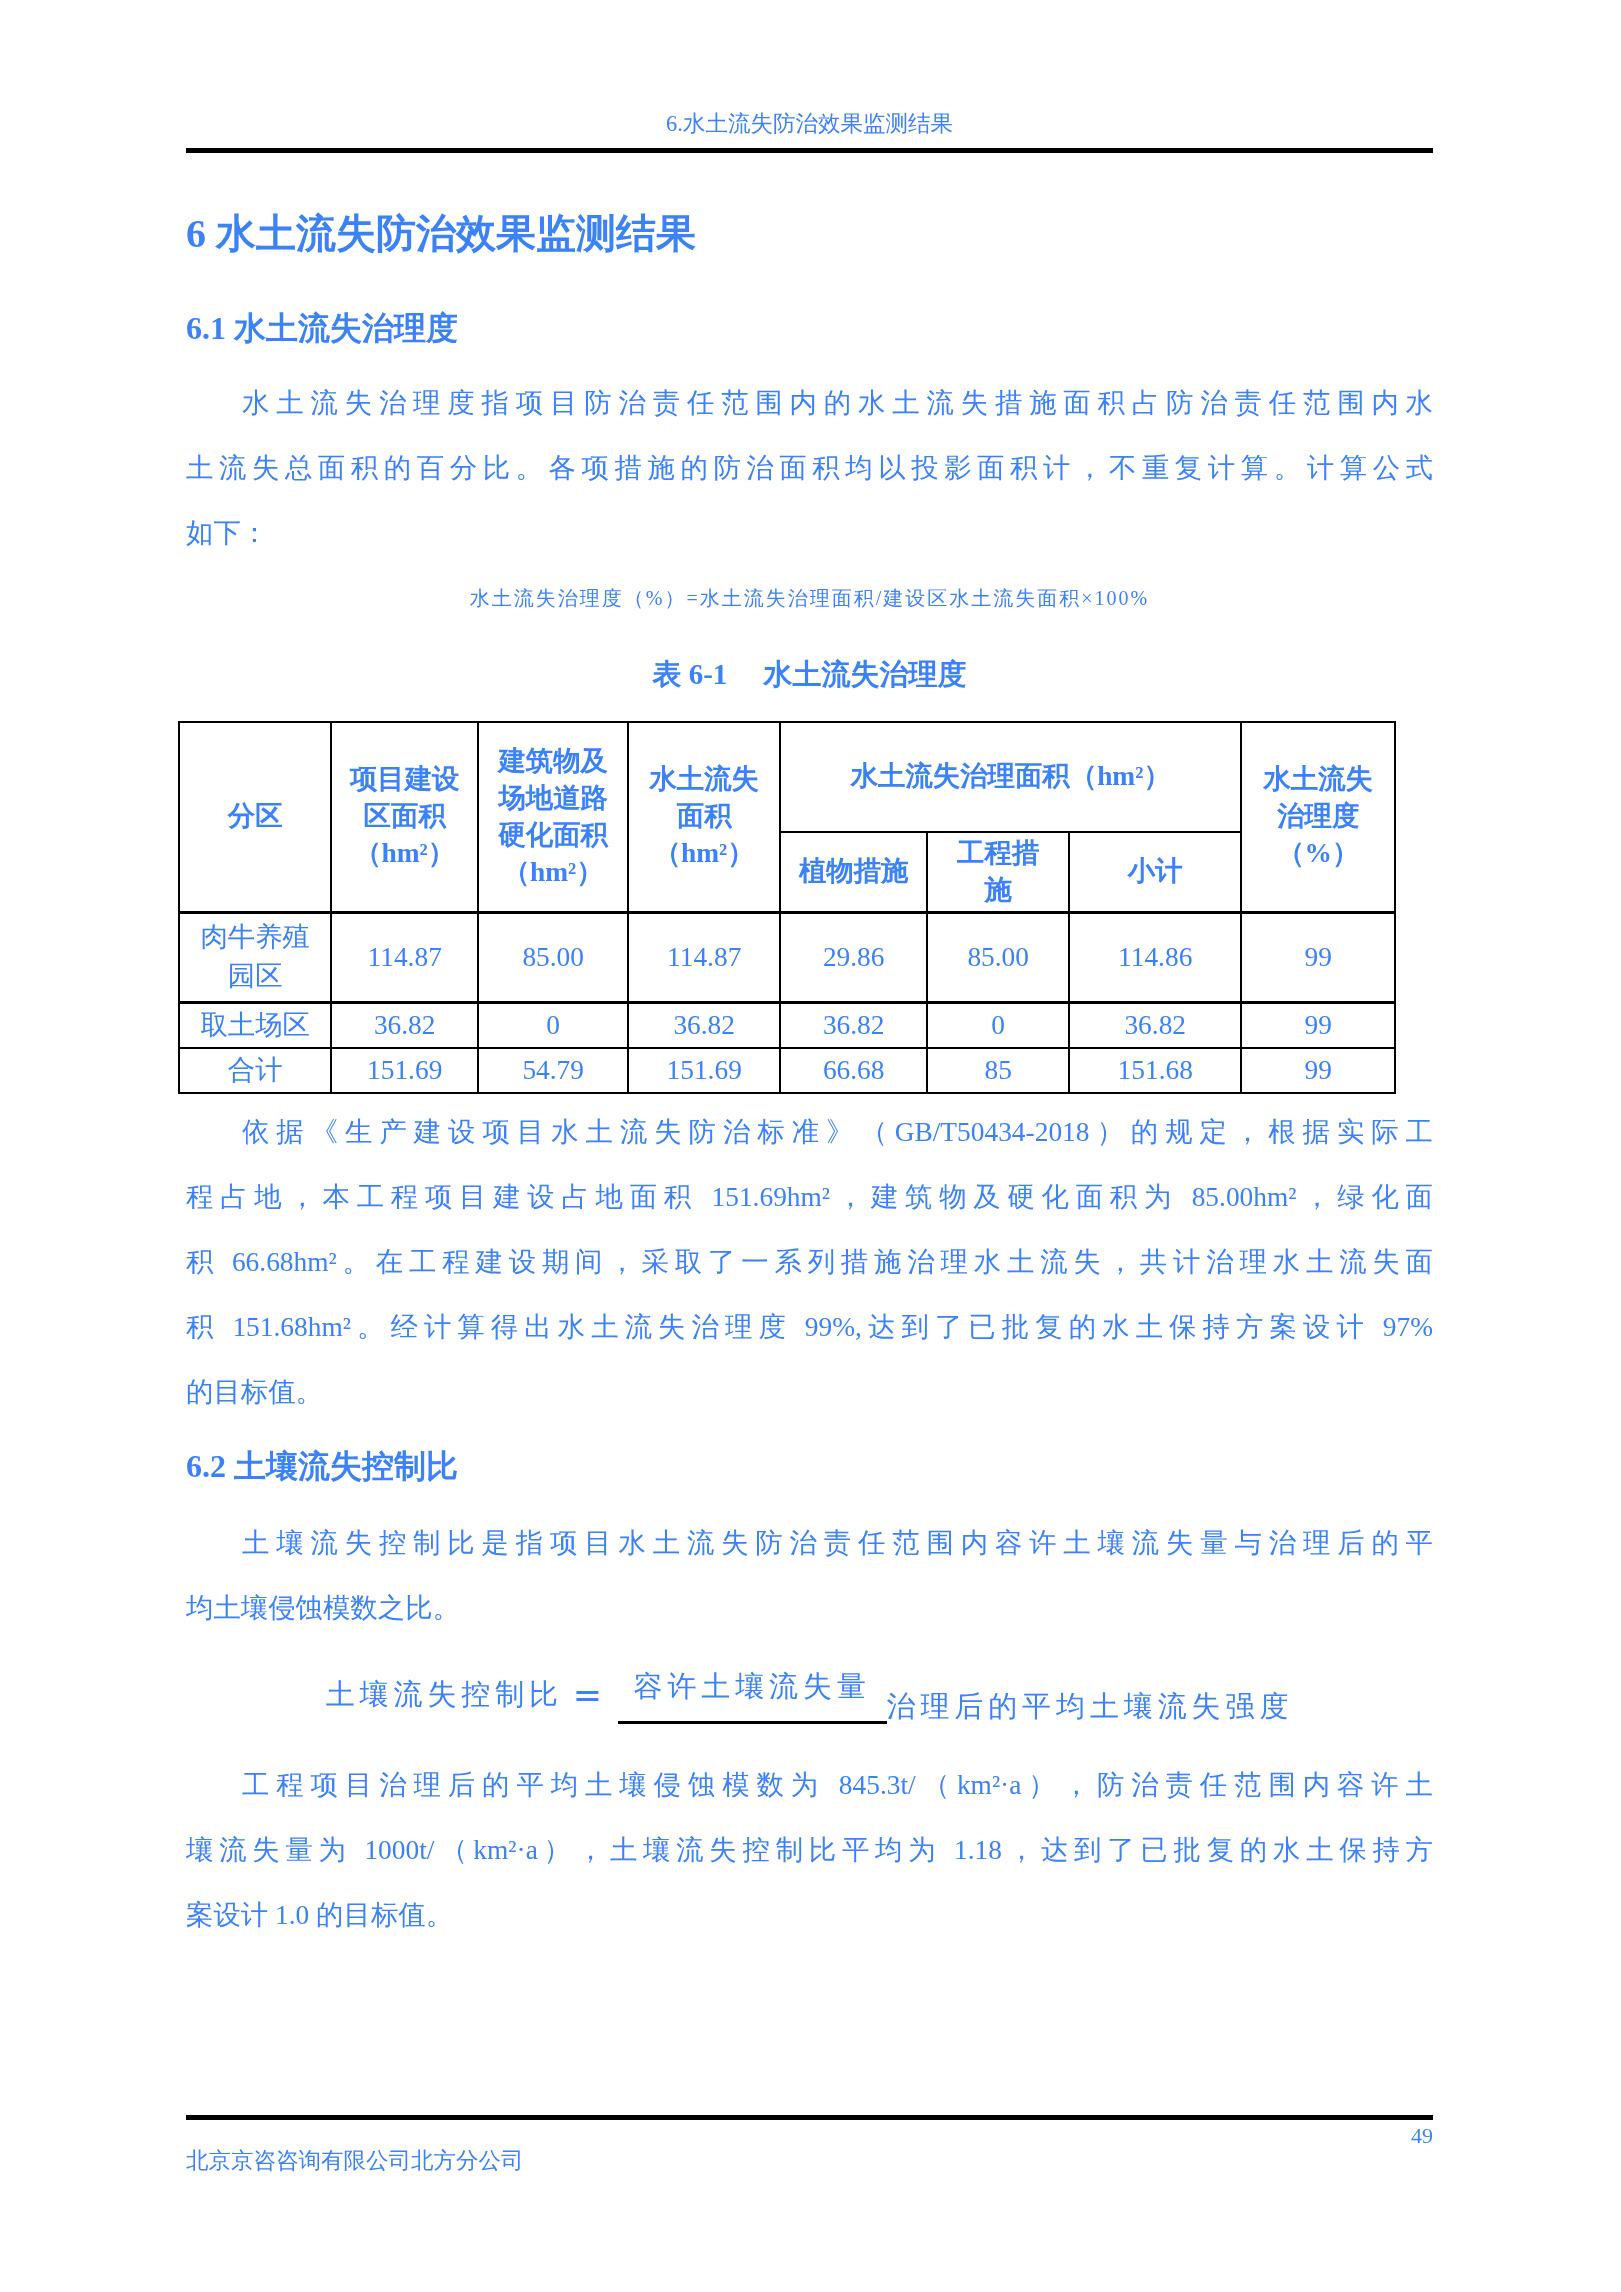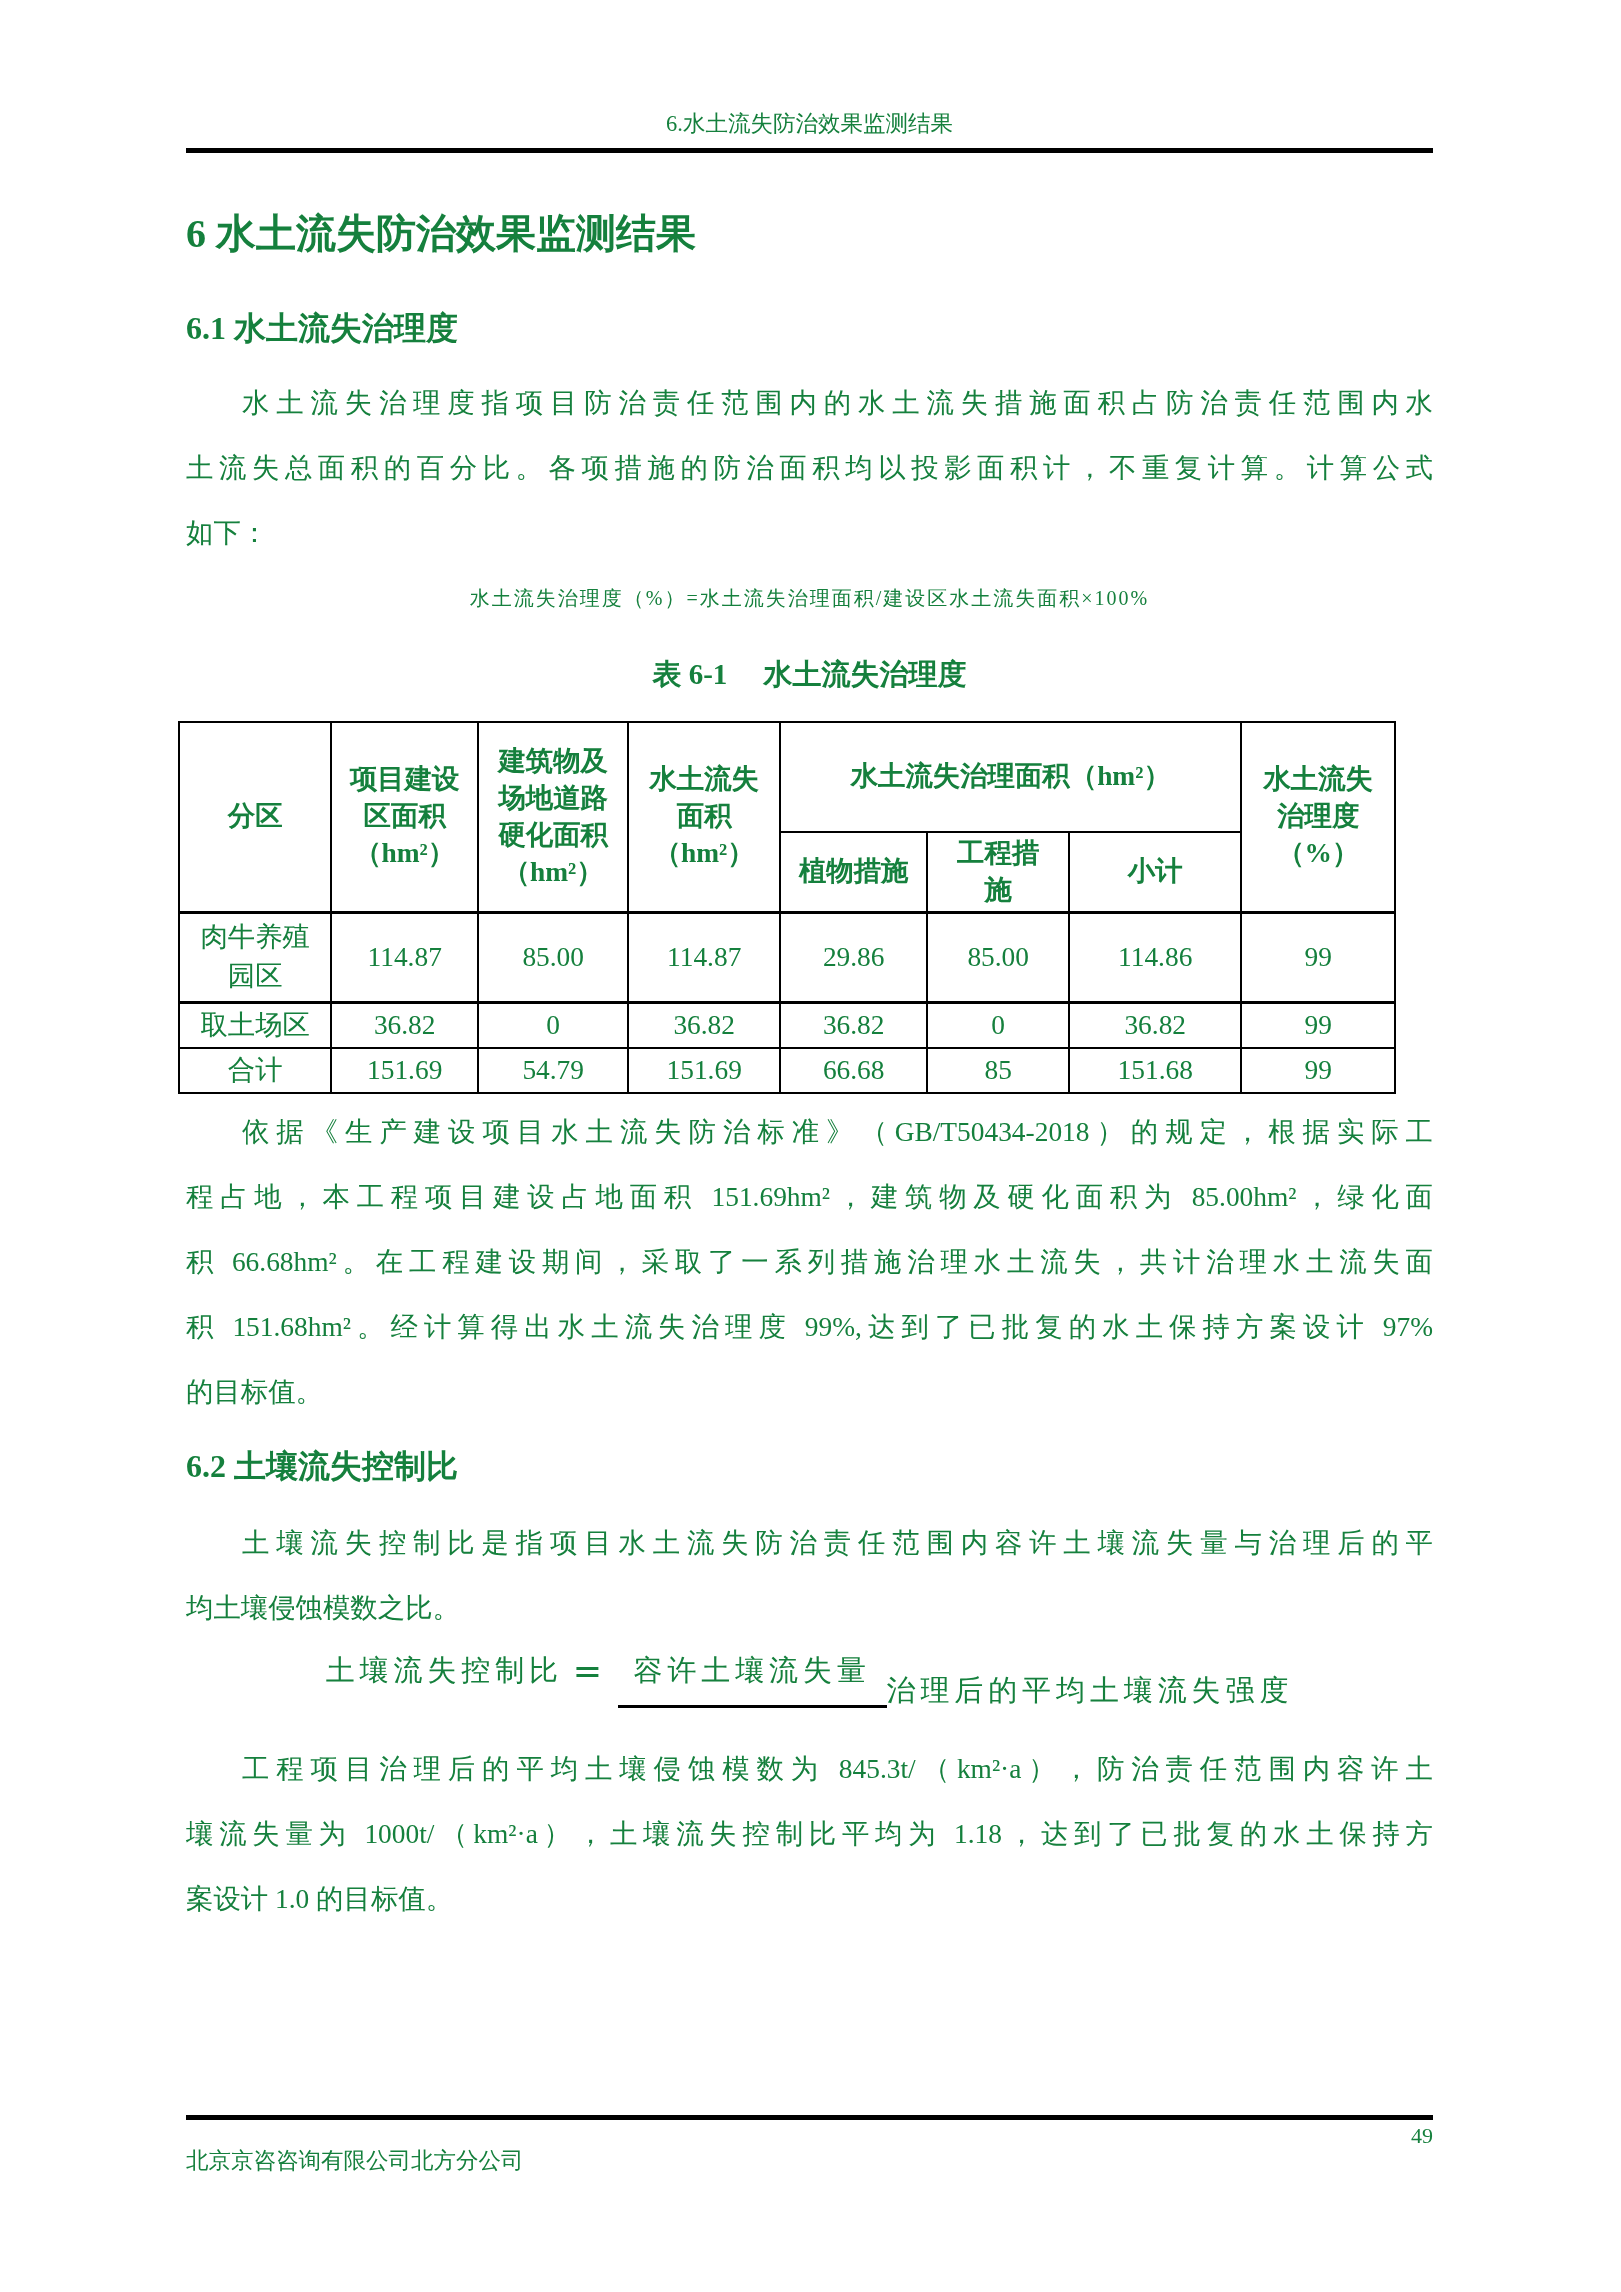--- a/index.html
+++ b/index.html
@@ -1,18 +1,18 @@
 <!DOCTYPE html>
 <html><head>
 <meta charset="utf-8">
 <style>
   * { margin:0; padding:0; box-sizing:border-box; }
   html,body { background:#9a9a9a; }
   .page {
-    width:1621px; height:2293px; background:#ffffff; color:#15803d;
+    width:1621px; height:2293px; background:#ffffff; color:#3b82f6;
     position:relative; margin:0 auto; overflow:hidden;
     font-family:"Liberation Serif","DejaVu Serif",serif;
     padding:0 188px 0 186px;
   }
   
   .ph-title { padding-top:110px; text-align:center; font-size:22.5px; line-height:27.4px; }
   .ph-rule { margin-top:10.8px; height:4.9px; background:#000; }
   
   h1.chapter { margin:55px 0 0; font-size:40px; line-height:51px; font-weight:bold; }
   h2.section { font-size:32px; line-height:41px; font-weight:bold; }
@@ -47,21 +47,21 @@
   .dtable th { font-weight:bold; line-height:37px; }
   .dtable td { line-height:39px; font-weight:normal; }
   tr.hrow1 { height:110px; }
   tr.hrow2 { height:65px; }
   tr.drow1 { height:90px; }
   tr.drow2 { height:45px; }
   tr.drow3 { height:43px; }
   .hb { border-bottom-width:3.9px !important; }      
   tr.drow1 td { border-bottom-width:3.9px; }         
   
-  .formula2 { margin-top:10px; display:flex; justify-content:center; align-items:flex-start; font-size:29px; }
+  .formula2 { margin-top:26px; display:flex; justify-content:center; align-items:center; font-size:29px; }
   .f2-lhs { letter-spacing:4.9px; }
   .f2-eq { margin:0 15.7px 0 9.8px; font-size:35px; font-family:"DejaVu Sans",sans-serif; }
   .frac { display:inline-flex; flex-direction:row; text-align:center; }
   .frac-num { border-bottom:3.9px solid #000; padding:2px 15.7px 9.8px; line-height:35px; letter-spacing:4.9px; }
   .frac-den { padding-top:22px; line-height:35px; letter-spacing:4.9px; }
   
   .footer { position:absolute; left:186px; right:188px; top:2115px; }
   .f-rule { height:4.9px; background:#000; }
   .f-row { display:flex; justify-content:space-between; align-items:flex-start; }
   .f-company { font-size:22.5px; line-height:31px; padding-top:25px; }

